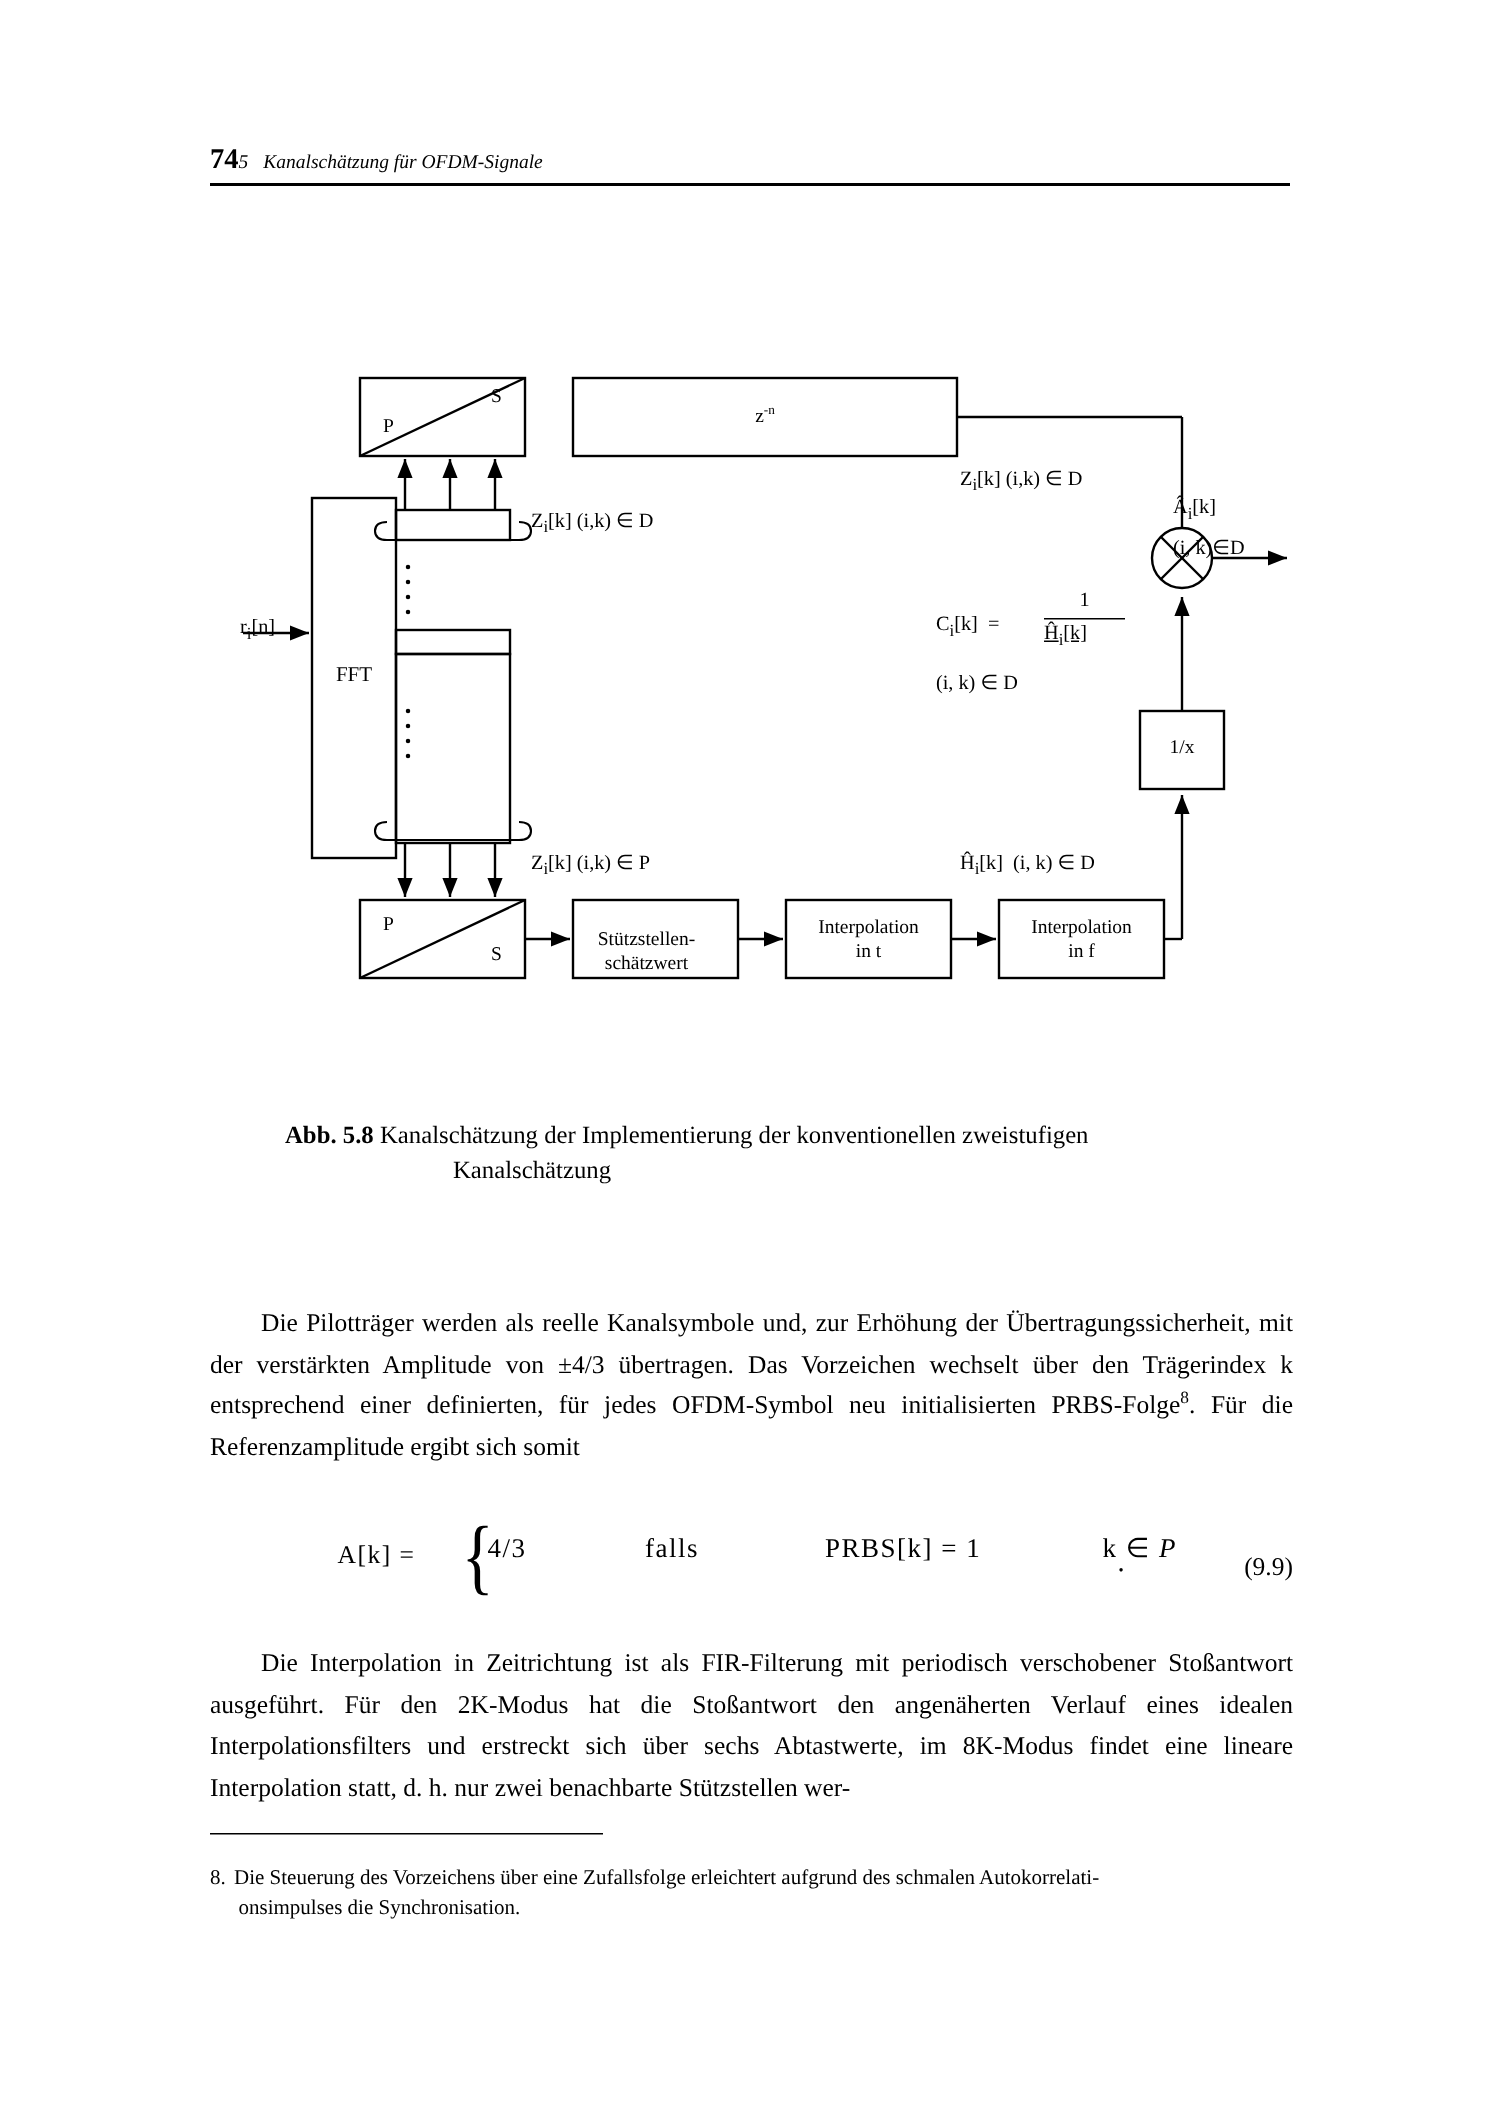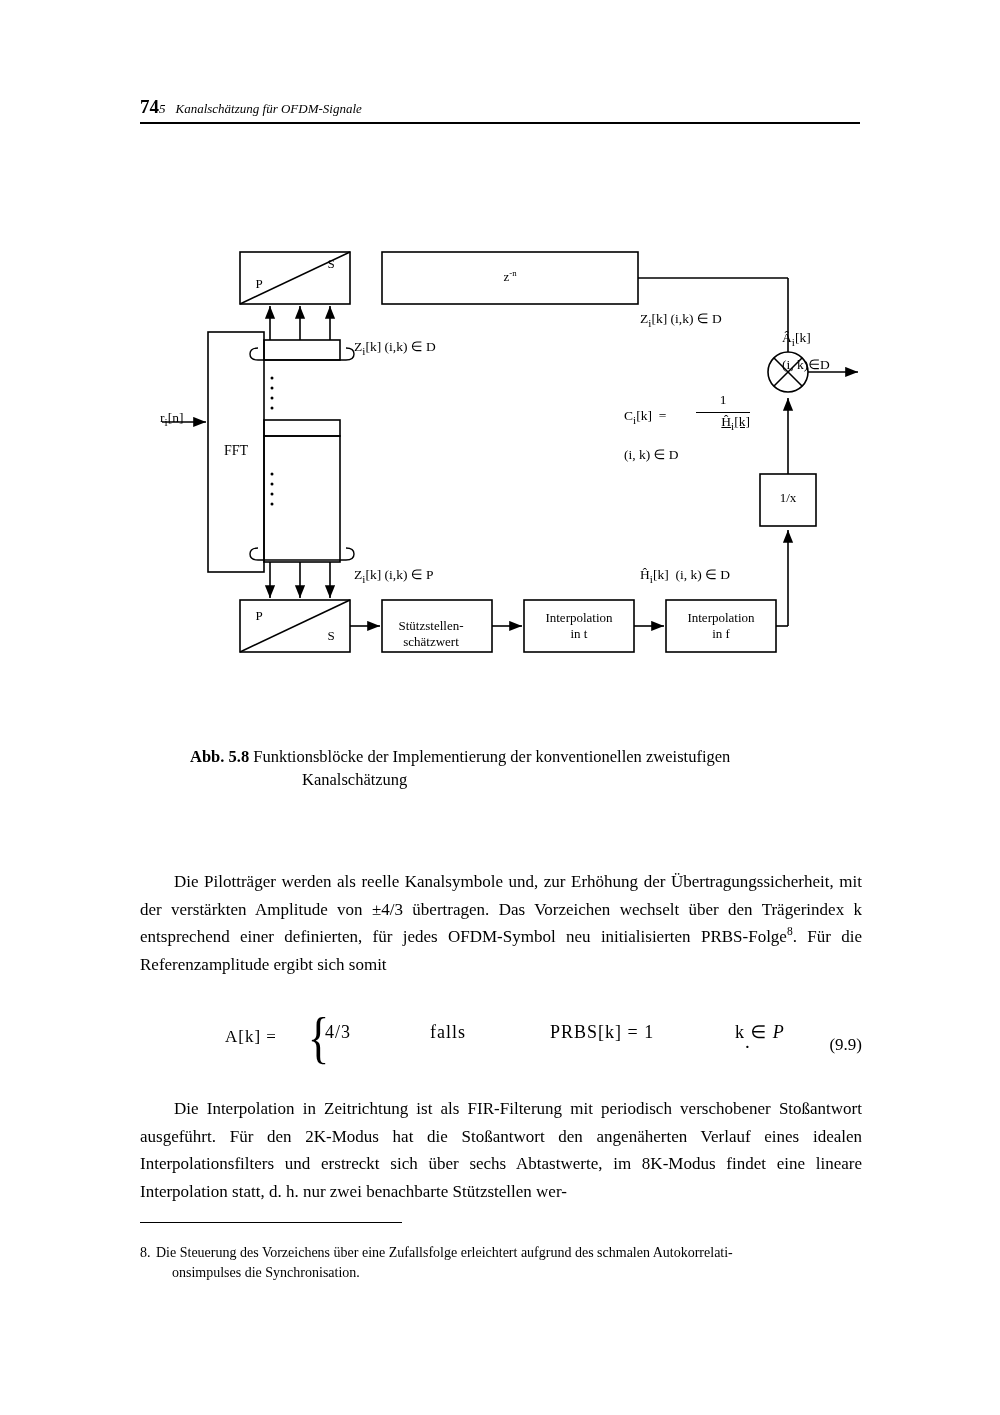--- a/index.html
+++ b/index.html
@@ -155,21 +155,21 @@
   .footnote {
     position: absolute;
     left: 140px;
     top: 1243px;
     width: 722px;
     font-size: 14px;
     line-height: 1.45;
     text-align: justify;
   }
   .footnote .fn-num { display: inline-block; width: 16px; }
-  .footnote .fn-l2 { display: block; margin-left: 32px; }
+  .footnote .fn-l2 { display: block; margin-left: 19px; }
 </style>
 </head>
 <body>
 
 <div class="page">
 
   <div class="header">
     <span class="pagenum">74</span>
     <span class="chaptertitle">
       <span class="num">5</span><span>Kanalschätzung für OFDM-Signale</span>
@@ -286,30 +286,30 @@
     <div class="fig-label" style="left:214px; top:336px;">Z<sub>i</sub>[k] (i,k) ∈ <span class="italic">P</span></div>
 
     <div class="fig-label" style="left:500px; top:80px;">Z<sub>i</sub>[k] (i,k) ∈ <span class="italic">D</span></div>
 
     <div class="fig-label" style="left:642px; top:100px;">Â<sub>i</sub>[k]</div>
     <div class="fig-label" style="left:642px; top:126px;">(i, k)∈<span class="italic">D</span></div>
 
     <div class="fig-label" style="left:484px; top:178px;">C<sub>i</sub>[k]&nbsp; =</div>
     <div class="fig-label" style="left:556px; top:162px; text-align:center; width:54px;">1</div>
     <div style="position:absolute; left:556px; top:182px; width:54px; height:1.4px; background:#000;"></div>
-    <div class="fig-label" style="left:556px; top:184px; text-align:right; width:54px;text-decoration:underline;">Ĥ<sub>i</sub>[k]</div>
+    <div class="fig-label" style="left:556px; top:184px; text-align:left; width:54px;text-decoration:underline;">Ĥ<sub>i</sub>[k]</div>
 
     <div class="fig-label" style="left:484px; top:216px;">(i, k) ∈ <span class="italic">D</span></div>
 
     <div class="fig-label" style="left:500px; top:336px;">Ĥ<sub>i</sub>[k]&nbsp; (i, k) ∈ <span class="italic">D</span></div>
   </div>
 
   <div class="caption">
     <b>Abb. 5.8</b>
-    <span>Funktionsblöcke der Implementierung der konventionellen zweistufigen</span>
+    <span>Kanalschätzung der Implementierung der konventionellen zweistufigen</span>
     <span class="cap-line2">Kanalschätzung</span>
   </div>
 
   <div class="para p1">
     <span class="indent"></span><span>Die Pilotträger werden als reelle Kanalsymbole und, zur Erhöhung der Übertragungssicherheit, mit der verstärkten Amplitude von ±4/3 übertragen. Das Vorzeichen wechselt über den Trägerindex k entsprechend einer definierten, für jedes OFDM-Symbol neu initialisierten PRBS-Folge</span><sup>8</sup><span>. Für die Referenzamplitude ergibt sich somit</span>
   </div>
 
   <div class="equation">
     <span class="eq-lhs">A[k]  =</span>
     <span class="eq-brace">{</span>

